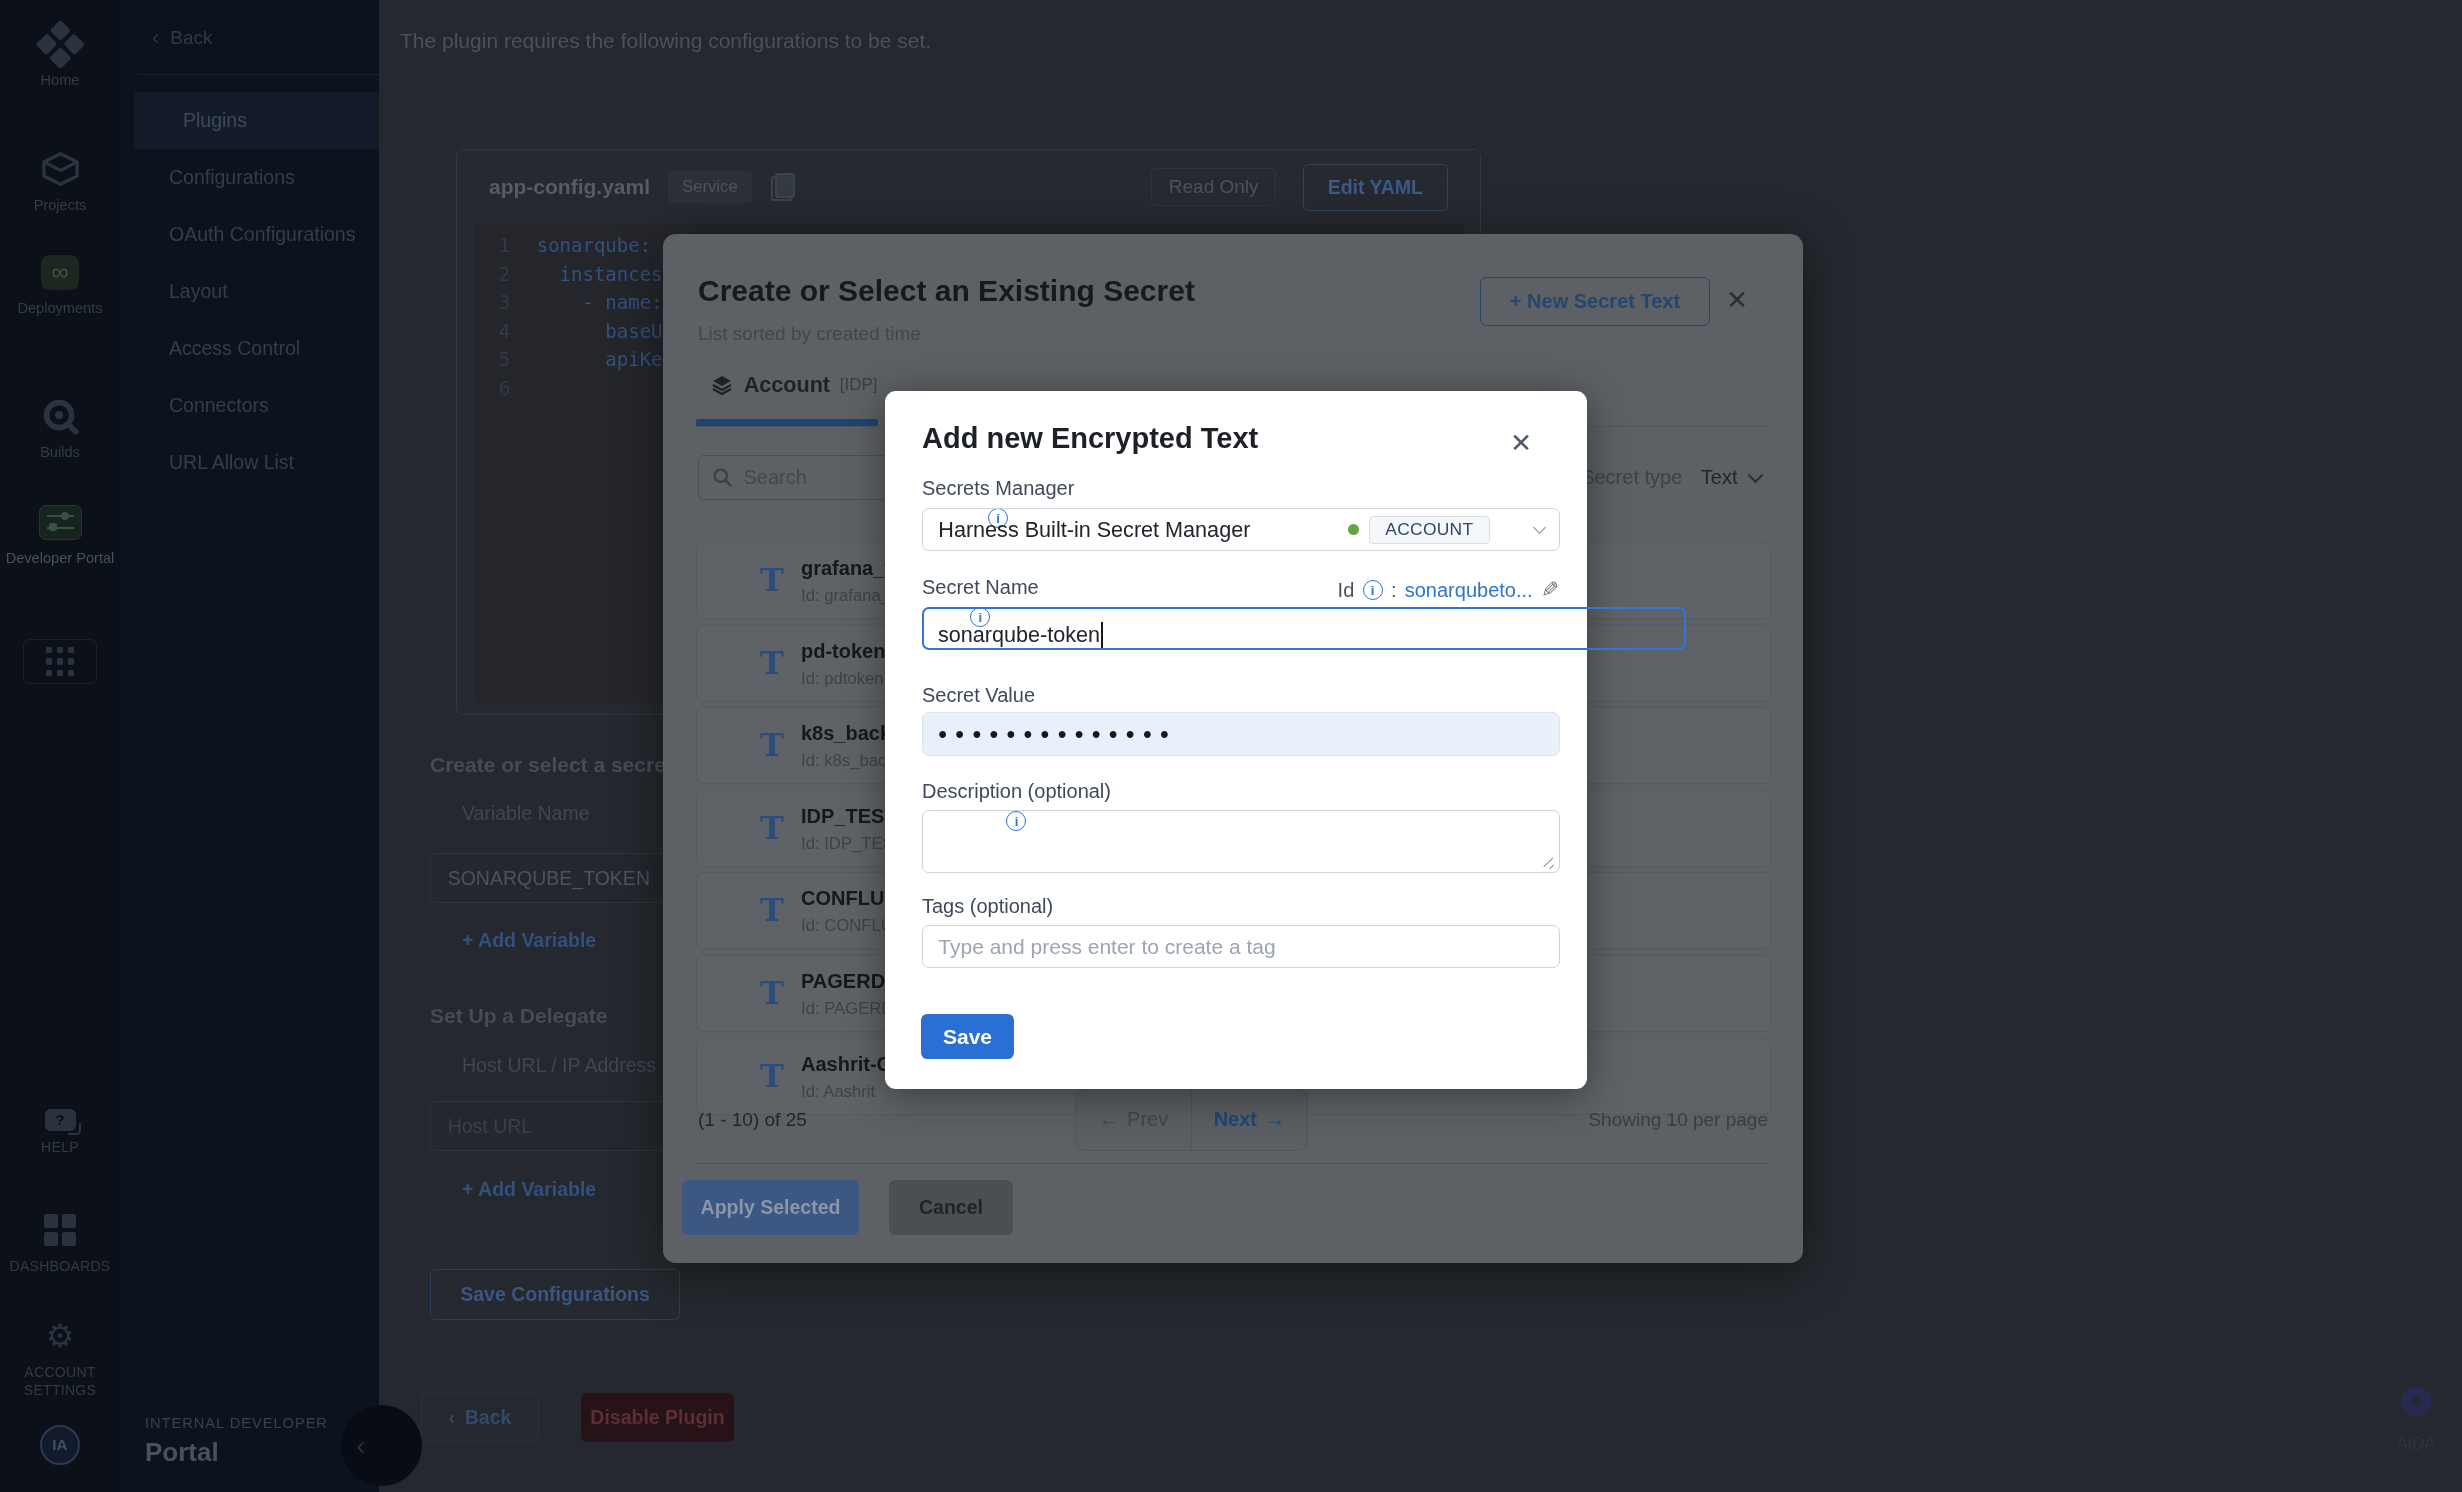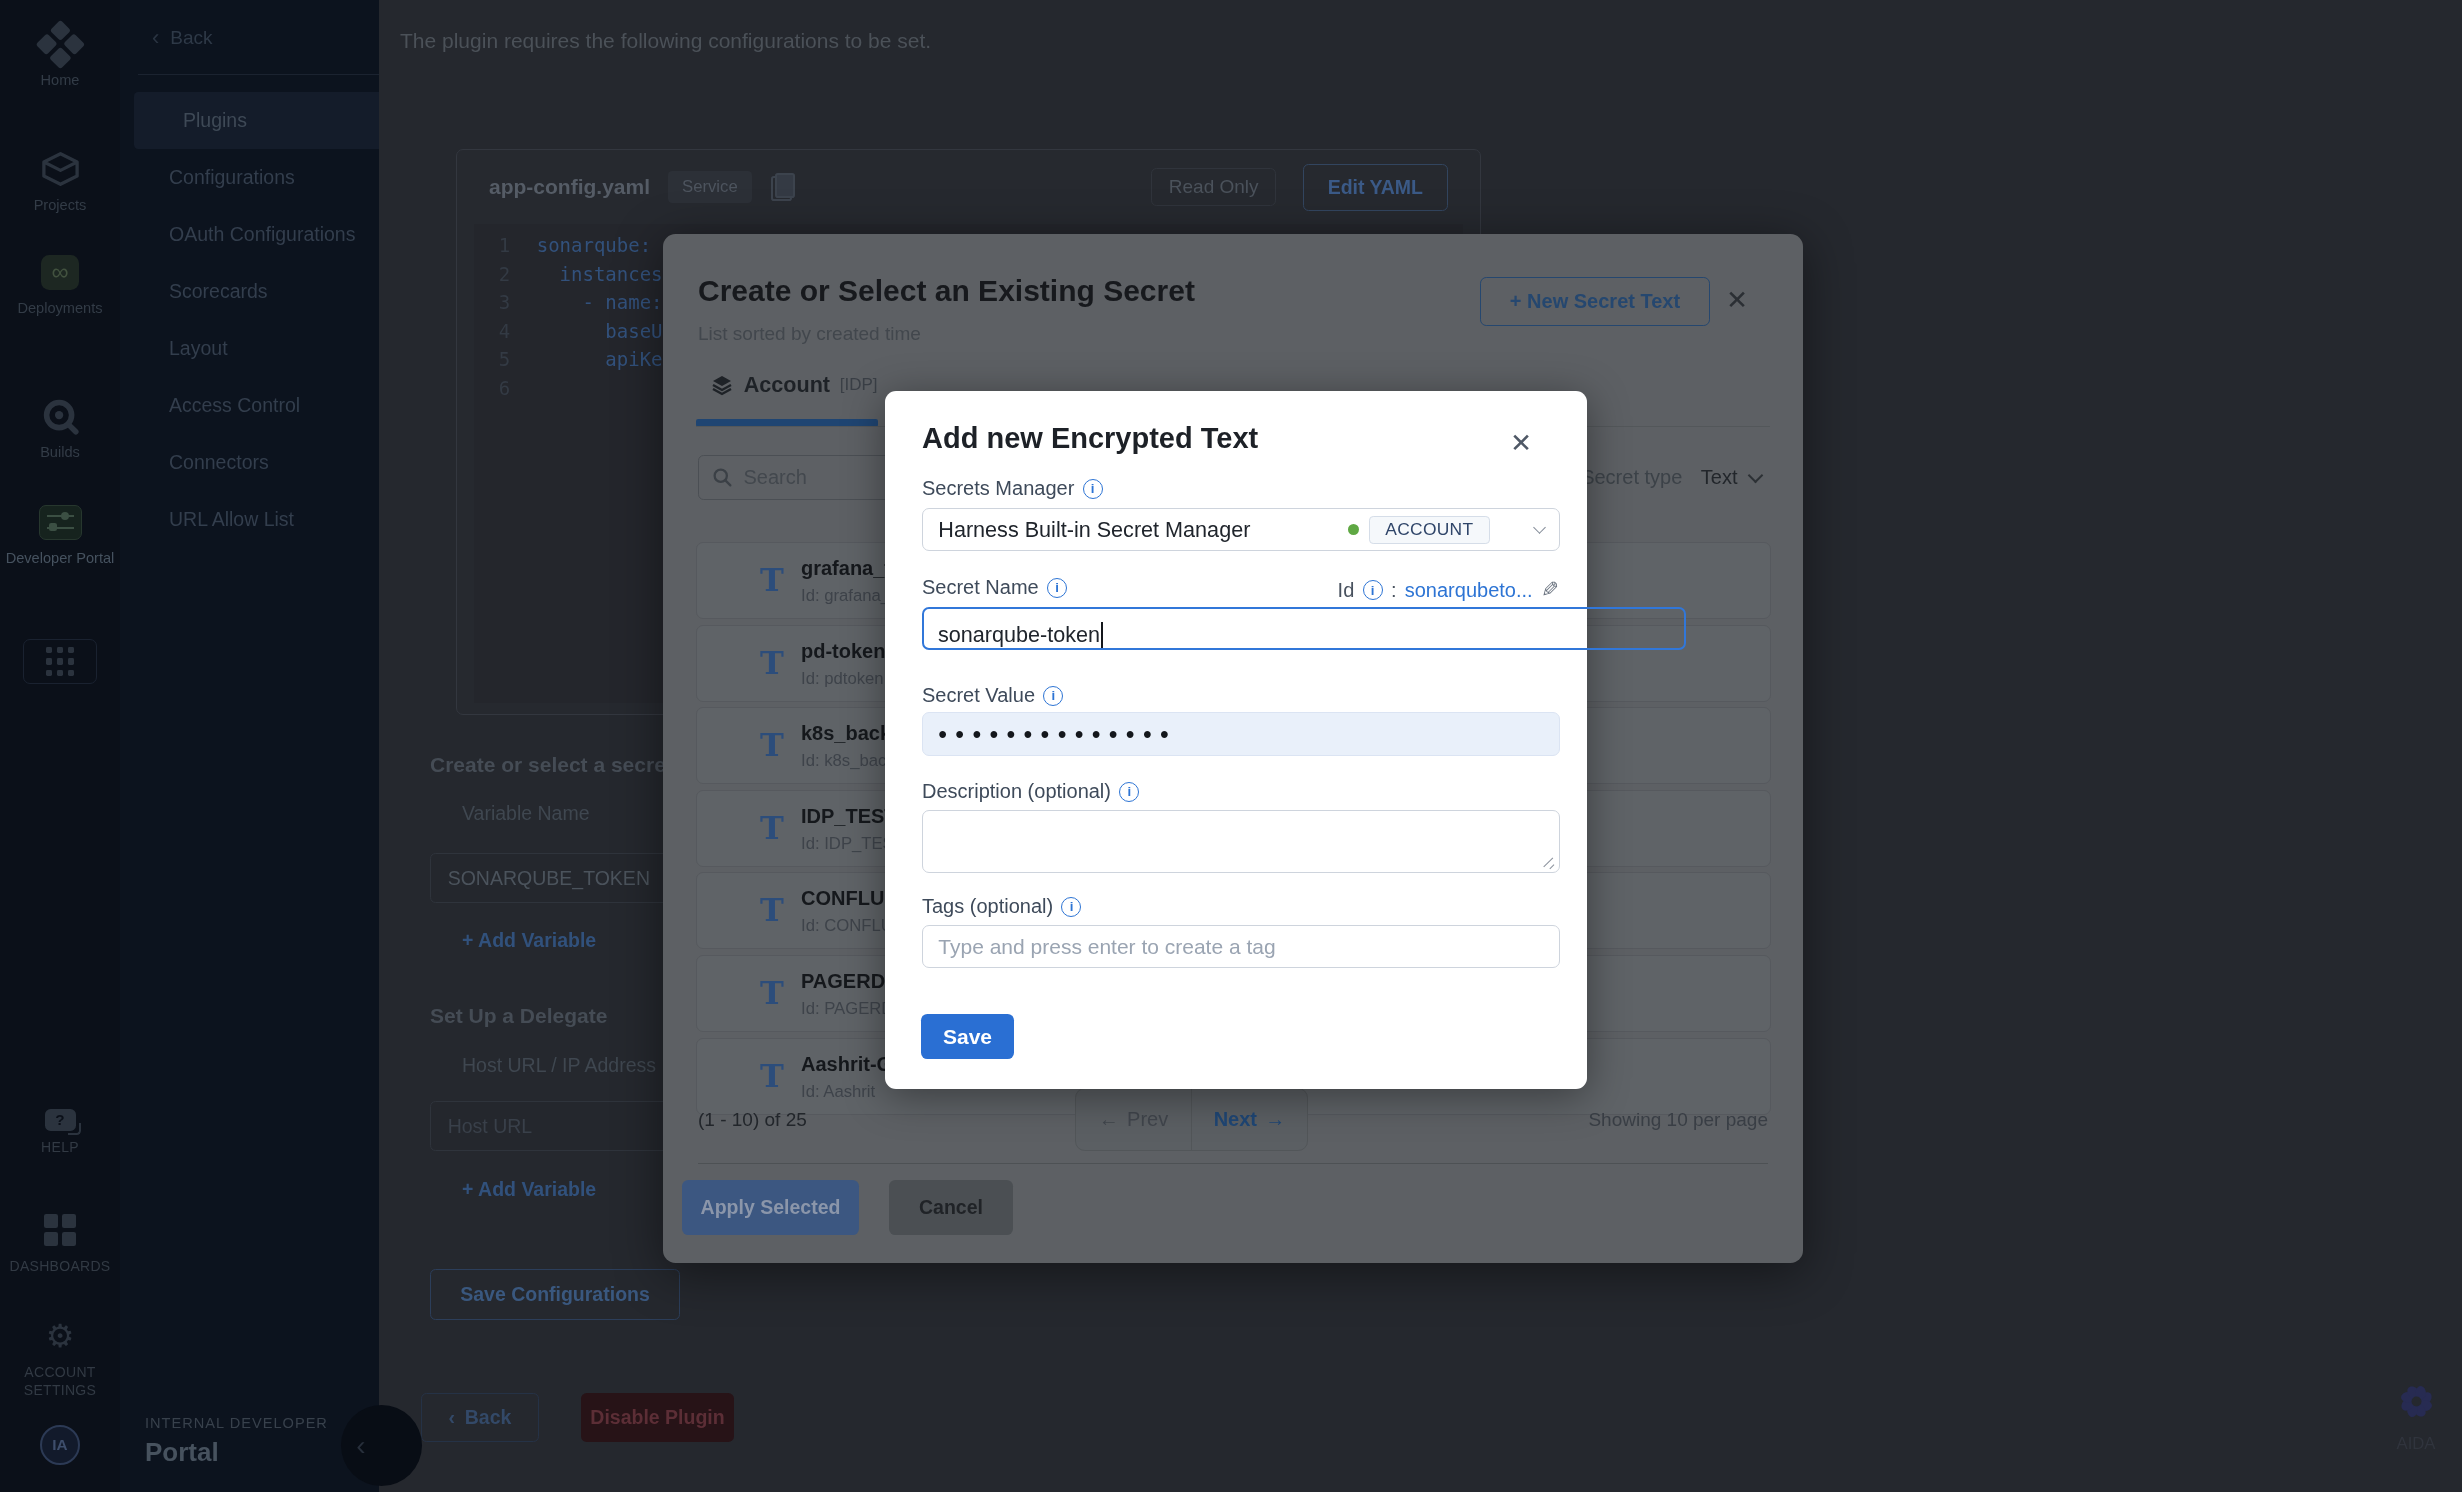--- a/index.html
+++ b/index.html
@@ -103,21 +103,21 @@
   .pager .next { color:#1f4674; font-weight:bold; }
   .m1-perpage { position:absolute; right:35px; top:875px; font-size:19px; color:#393e45; }
   .m1-divider { position:absolute; left:35px; right:35px; top:929px; height:0.7px; background:#4d5154; }
   .m1-apply { position:absolute; left:19px; top:946px; width:177px; height:55px; border-radius:6.3px; background:#3c5781; color:#8b96aa; font-size:19.5px; font-weight:bold; border:none; cursor:pointer; }
   .m1-cancel { position:absolute; left:226px; top:946px; width:124px; height:55px; border-radius:6.3px; background:#4b4f53; color:#202327; font-size:19.5px; font-weight:bold; border:none; cursor:pointer; }
 
   
   .modal2 { position:absolute; left:885px; top:391px; width:702px; height:698px; background:#ffffff; border-radius:11px; z-index:30; box-shadow:0 7px 42px rgba(0,0,0,.4); }
   .m2-title { position:absolute; left:37px; top:31px; font-size:29px; font-weight:600; color:#1d2127; }
   .m2-close { position:absolute; left:625px; top:36px; font-size:26.4px; color:#4f5866; cursor:pointer; }
-  .m2-label { position:absolute; font-size:20px; font-weight:500; color:#3e4a5a; display:flex; align-items:center; gap:8.3px; }
+  .m2-label { position:absolute; font-size:20px; font-weight:500; color:#3e4a5a; display:flex; align-items:center; gap:8.3px;flex-direction:column; }
   .info-ic { width:20px; height:20px; border:1.7px solid #2d74d4; border-radius:50%; color:#2d74d4; font-size:13.2px; font-weight:bold; display:inline-flex; align-items:center; justify-content:center; cursor:pointer; }
   .m2-select { position:absolute; left:37px; top:117px; width:638px; height:43px; border:1px solid #ced4dd; border-radius:7px; display:flex; align-items:center; padding:0 15.3px; cursor:pointer; }
   .m2-select .val { font-size:21.6px; color:#20252c; }
   .gdot { width:11px; height:11px; border-radius:50%; background:#5fa843; margin-left:auto; }
   .scope-chip { margin-left:9.7px; height:28px; padding:0 15.3px; border:1px solid #d5dde8; background:#f5f8fb; border-radius:4.2px; font-size:17.4px; color:#2f4569; display:flex; align-items:center; letter-spacing:0.3px; }
   .m2-select .chev-down { border-color:#808996; margin-left:45px; width:9px; height:9px; border-width:1.7px; }
   .id-row { position:absolute; right:28px; top:186px; display:flex; align-items:center; gap:8.3px; }
   .id-row .idl { font-size:20px; color:#49525f; }
   .id-row .col { font-size:20px; color:#49525f; }
   .id-row .link { font-size:20px; color:#2d74d4; cursor:pointer; }
@@ -237,21 +237,20 @@
 <div class="subnav">
   <div class="back-row">
     <span class="chev">‹</span>
     <span>Back</span>
   </div>
   <div class="subnav-divider"></div>
   <div class="nav-list">
     <div class="nav-item active">Plugins</div>
     <div class="nav-item">Configurations</div>
     <div class="nav-item">OAuth Configurations</div>
-    <div class="nav-item">Scorecards</div>
     <div class="nav-item">Layout</div>
     <div class="nav-item">Access Control</div>
     <div class="nav-item">Connectors</div>
     <div class="nav-item">URL Allow List</div>
   </div>
   <div class="brand">
     <div class="brand-top">INTERNAL DEVELOPER</div>
     <div class="brand-bottom">Portal</div>
   </div>
 </div>

